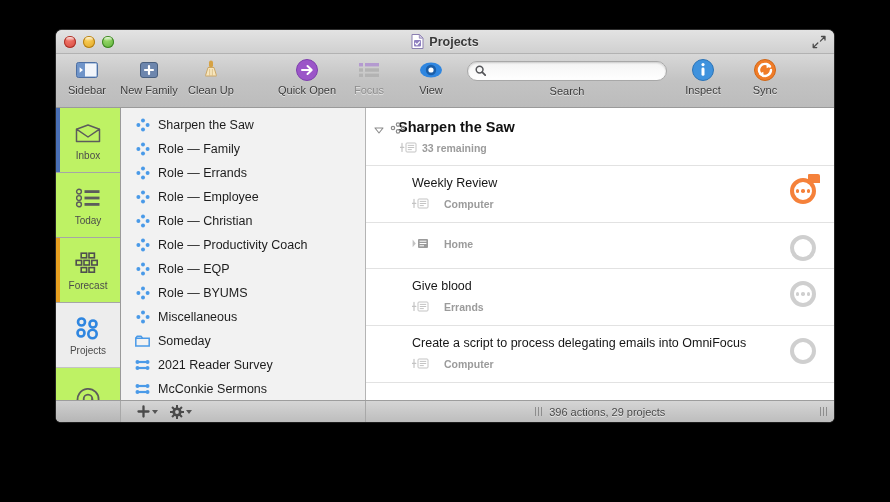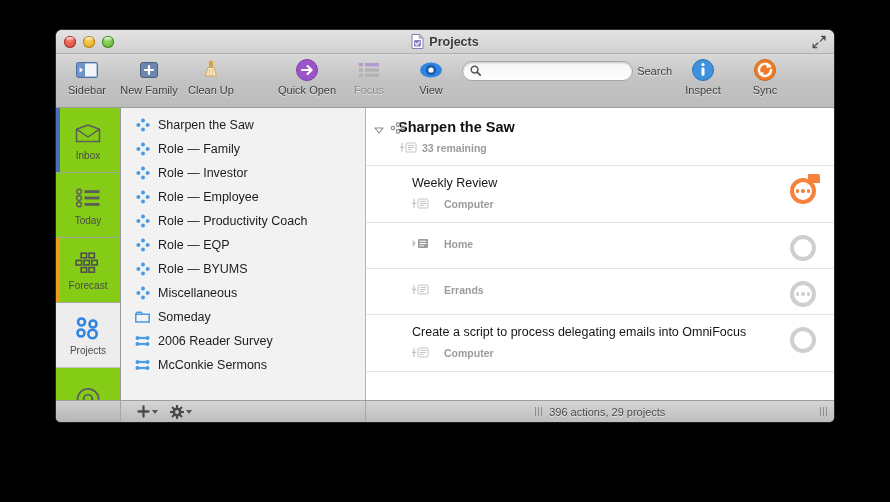--- a/index.html
+++ b/index.html
@@ -65,21 +65,21 @@
     width: 62px; padding-top: 4px;
     display: flex; flex-direction: column; align-items: center; gap: 2px;
   }
   .tb-ico { height: 24px; display: flex; align-items: center; justify-content: center; }
   .tb-lbl {
     font-size: 11px; color: #3d3d3d;
     text-shadow: 0 1px 0 rgba(255,255,255,.6); white-space: nowrap;
   }
   .tb-lbl.dim { color: #8e8e8e; }
   .tb-gap { width: 34px; }
-  .tb-search { width: 210px; padding-top: 7px; display: flex; flex-direction: row; align-items: center; gap: 4px; }
+  .tb-search { width: 210px; padding-top: 7px; display: flex; flex-direction: column; align-items: center; gap: 4px; }
   .searchbox {
     width: 200px; height: 20px; border-radius: 10px;
     background: linear-gradient(to bottom,#f4f4f4,#ffffff);
     border: 1px solid #a8a8a8; box-shadow: inset 0 1px 2px rgba(0,0,0,.18);
     display: flex; align-items: center; padding: 0 7px; gap: 5px;
   }
   .searchbox input {
     border: 0; outline: 0; background: transparent;
     font-family: "Liberation Sans", sans-serif; font-size: 11px;
     color: #222; width: 100%;
@@ -92,21 +92,21 @@
   .persp {
     width: 65px; flex: 0 0 65px;
     background: #ececec;
     border-right: 1px solid #9a9a9a;
     overflow: hidden;
   }
   .persp-item {
     height: 65px; position: relative;
     display: flex; flex-direction: column; align-items: center; justify-content: center;
     gap: 3px;
-    background: #84cc16;
+    background: #bef264;
     border-bottom: 1px solid #a6a6a6;
   }
   .persp-item.sel { background: #ededed; border-bottom-color: #c4c4c4; }
   .persp-item .accent {
     position: absolute; left: 0; top: 0; bottom: 0; width: 4px;
   }
   .persp-lbl { font-size: 10px; color: #4b4b4b; }
   .persp-item.sel .persp-lbl { color: #4b4b4b; }
   .persp-ico { height: 27px; display: flex; align-items: center; justify-content: center; }
 
@@ -420,34 +420,47 @@
         <span class="proj-ico">
           <svg width="14" height="14" viewBox="0 0 14 14">
               <g fill="#4a9ae8">
                 <circle cx="7" cy="2.4" r="2"></circle>
                 <circle cx="7" cy="11.6" r="2"></circle>
                 <circle cx="2.4" cy="7" r="2"></circle>
                 <circle cx="11.6" cy="7" r="2"></circle>
               </g>
             </svg>
         </span>
-        <span class="proj-name">Role — Investor</span>
+        <span class="proj-name">Role — Errands</span>
       </div>
       <div class="proj-row">
         <span class="proj-ico">
           <svg width="14" height="14" viewBox="0 0 14 14">
               <g fill="#4a9ae8">
                 <circle cx="7" cy="2.4" r="2"></circle>
                 <circle cx="7" cy="11.6" r="2"></circle>
                 <circle cx="2.4" cy="7" r="2"></circle>
                 <circle cx="11.6" cy="7" r="2"></circle>
               </g>
             </svg>
         </span>
         <span class="proj-name">Role — Employee</span>
+      </div>
+      <div class="proj-row">
+        <span class="proj-ico">
+          <svg width="14" height="14" viewBox="0 0 14 14">
+              <g fill="#4a9ae8">
+                <circle cx="7" cy="2.4" r="2"></circle>
+                <circle cx="7" cy="11.6" r="2"></circle>
+                <circle cx="2.4" cy="7" r="2"></circle>
+                <circle cx="11.6" cy="7" r="2"></circle>
+              </g>
+            </svg>
+        </span>
+        <span class="proj-name">Role — Christian</span>
       </div>
       <div class="proj-row">
         <span class="proj-ico">
           <svg width="14" height="14" viewBox="0 0 14 14">
               <g fill="#4a9ae8">
                 <circle cx="7" cy="2.4" r="2"></circle>
                 <circle cx="7" cy="11.6" r="2"></circle>
                 <circle cx="2.4" cy="7" r="2"></circle>
                 <circle cx="11.6" cy="7" r="2"></circle>
               </g>
@@ -509,21 +522,21 @@
               <g fill="#4a9ae8">
                 <circle cx="2.4" cy="3" r="1.9"></circle>
                 <circle cx="12.6" cy="3" r="1.9"></circle>
                 <rect x="2" y="1.9" width="11" height="2.2"></rect>
                 <circle cx="2.4" cy="9" r="1.9"></circle>
                 <circle cx="12.6" cy="9" r="1.9"></circle>
                 <rect x="2" y="7.9" width="11" height="2.2"></rect>
               </g>
             </svg>
         </span>
-        <span class="proj-name">2006 Reader Survey</span>
+        <span class="proj-name">2021 Reader Survey</span>
       </div>
       <div class="proj-row">
         <span class="proj-ico">
           <svg width="15" height="12" viewBox="0 0 15 12">
               <g fill="#4a9ae8">
                 <circle cx="2.4" cy="3" r="1.9"></circle>
                 <circle cx="12.6" cy="3" r="1.9"></circle>
                 <rect x="2" y="1.9" width="11" height="2.2"></rect>
                 <circle cx="2.4" cy="9" r="1.9"></circle>
                 <circle cx="12.6" cy="9" r="1.9"></circle>
@@ -594,20 +607,21 @@
               <rect x="6" y="1" width="10" height="9" rx="1" fill="#9b9b9b"></rect>
               <path d="M7.6 3.2h6.8M7.6 5.5h6.8M7.6 7.8h4.4" stroke="#fff" stroke-width="1"></path>
             </svg>
           </span>
           <span class="meta-txt">Home</span>
         </div>
         <span class="circle"></span>
       </div>
 
       <div class="task">
+        <div class="task-title">Give blood</div>
         <div class="task-meta">
           <span>
             <svg width="17" height="11" viewBox="0 0 17 11">
               <path d="M2 1.4v8M.2 5.4h3.6" stroke="#c3c3c3" stroke-width="1.2" stroke-linecap="round"></path>
               <rect x="6" y="1" width="10" height="9" rx="1" fill="none" stroke="#c3c3c3" stroke-width="1"></rect>
               <path d="M7.8 3.4h6.4M7.8 5.5h6.4M7.8 7.6h4" stroke="#c3c3c3" stroke-width="1"></path>
             </svg>
           </span>
           <span class="meta-txt">Errands</span>
         </div>

